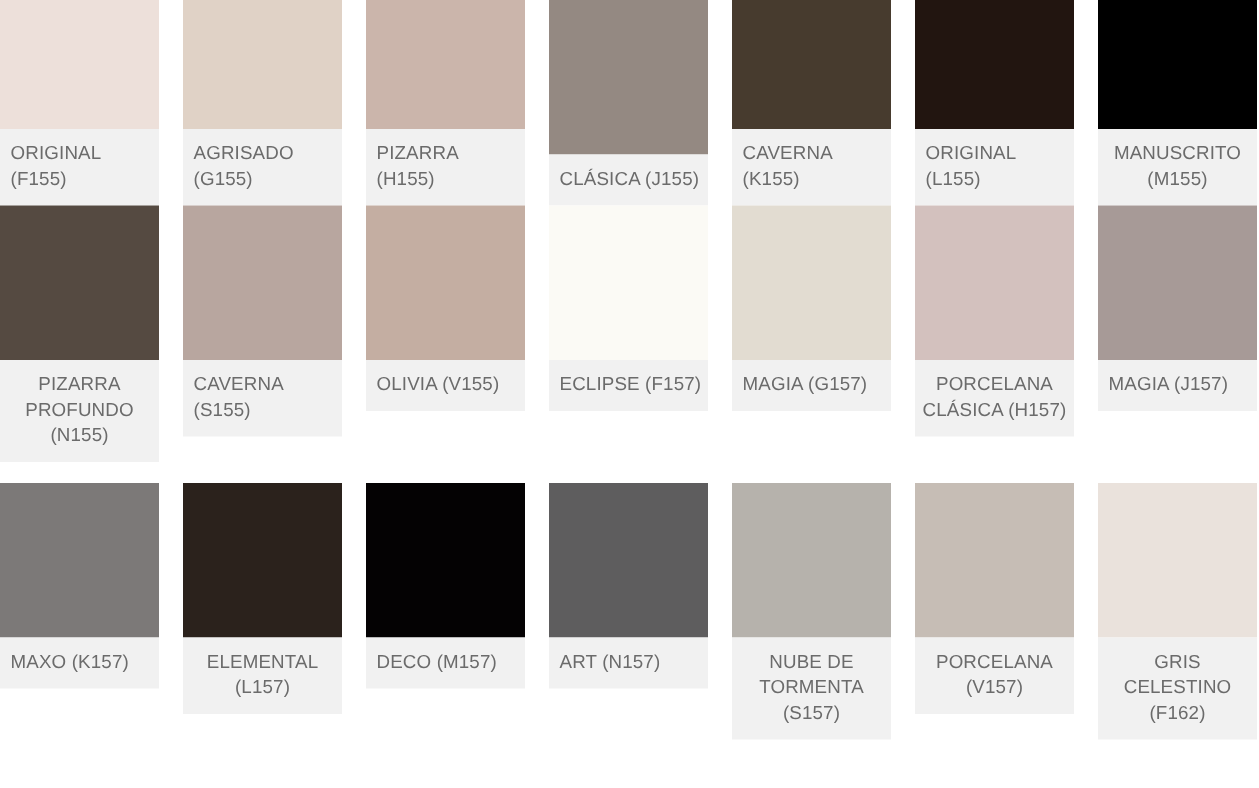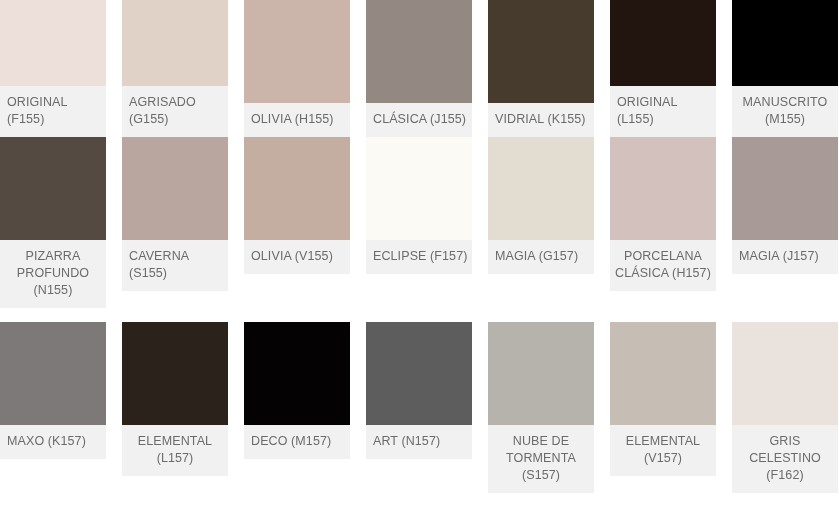--- a/index.html
+++ b/index.html
@@ -65,29 +65,29 @@
     <div class="swatch-cell row-1">
       <div class="swatch-chip" style="background: rgb(237, 224, 218);"></div>
       <div class="swatch-label single">ORIGINAL (F155)</div>
     </div>
     <div class="swatch-cell row-1">
       <div class="swatch-chip" style="background: rgb(224, 210, 198);"></div>
       <div class="swatch-label single">AGRISADO (G155)</div>
     </div>
     <div class="swatch-cell row-1">
       <div class="swatch-chip" style="background: rgb(203, 181, 171);"></div>
-      <div class="swatch-label single">OLIVIA (H155)</div>
+      <div class="swatch-label single">PIZARRA (H155)</div>
     </div>
     <div class="swatch-cell row-1">
       <div class="swatch-chip" style="background: rgb(148, 137, 130);"></div>
       <div class="swatch-label single">CLÁSICA (J155)</div>
     </div>
     <div class="swatch-cell row-1">
       <div class="swatch-chip" style="background: rgb(71, 59, 46);"></div>
-      <div class="swatch-label single">VIDRIAL (K155)</div>
+      <div class="swatch-label single">CAVERNA (K155)</div>
     </div>
     <div class="swatch-cell row-1">
       <div class="swatch-chip" style="background: rgb(34, 21, 16);"></div>
       <div class="swatch-label single">ORIGINAL (L155)</div>
     </div>
     <div class="swatch-cell row-1">
       <div class="swatch-chip" style="background: rgb(0, 0, 0);"></div>
       <div class="swatch-label">MANUSCRITO (M155)</div>
     </div>
     <div class="swatch-cell row-2">
@@ -133,19 +133,19 @@
     <div class="swatch-cell row-3">
       <div class="swatch-chip" style="background: rgb(94, 93, 94);"></div>
       <div class="swatch-label single">ART (N157)</div>
     </div>
     <div class="swatch-cell row-3">
       <div class="swatch-chip" style="background: rgb(182, 178, 172);"></div>
       <div class="swatch-label">NUBE DE TORMENTA (S157)</div>
     </div>
     <div class="swatch-cell row-3">
       <div class="swatch-chip" style="background: rgb(198, 189, 181);"></div>
-      <div class="swatch-label">ELEMENTAL (V157)</div>
+      <div class="swatch-label">PORCELANA (V157)</div>
     </div>
     <div class="swatch-cell row-3">
       <div class="swatch-chip" style="background: rgb(234, 226, 220);"></div>
       <div class="swatch-label">GRIS CELESTINO (F162)</div>
     </div>
   </div>
 
 </body></html>

